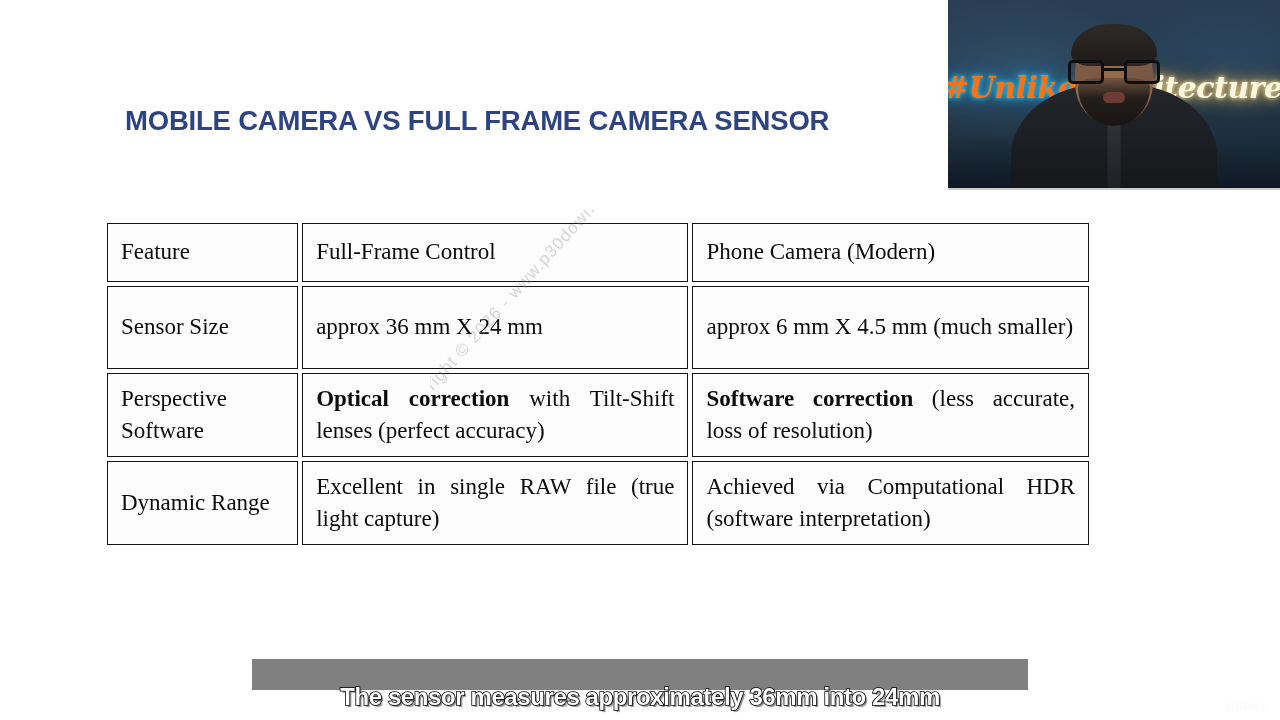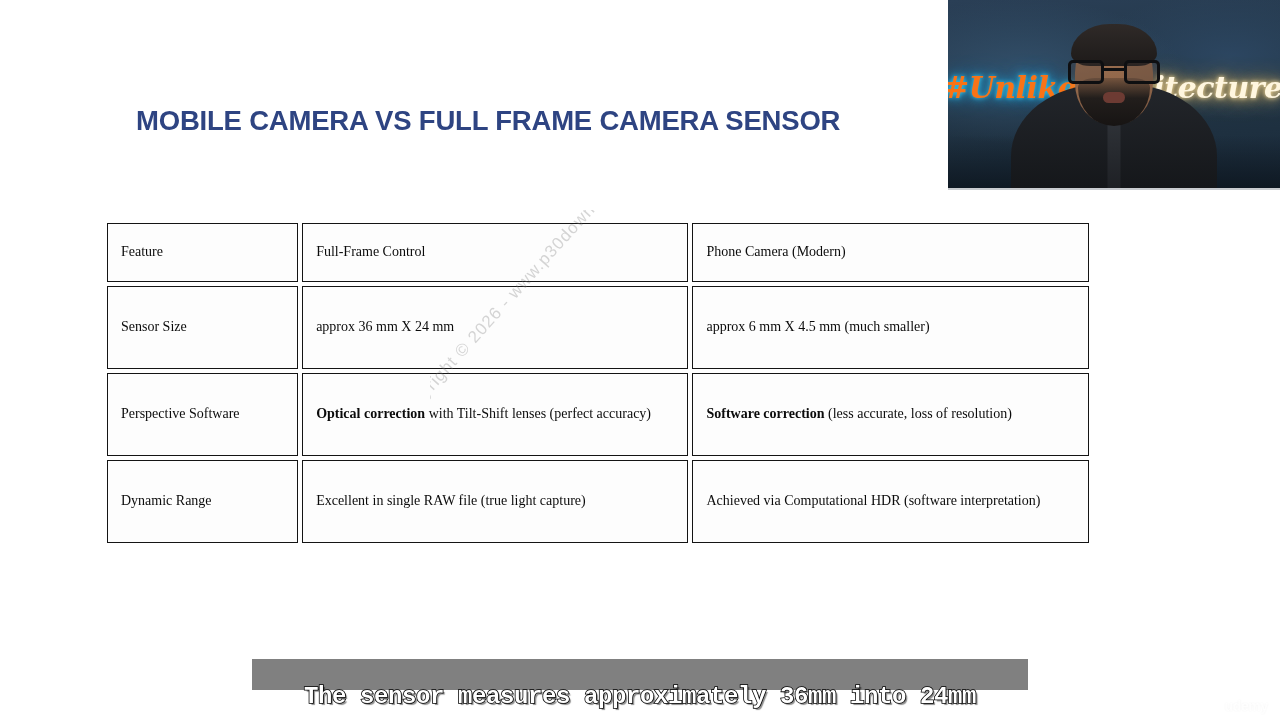--- a/index.html
+++ b/index.html
@@ -11,21 +11,21 @@
     width: 1280px;
     height: 720px;
     position: relative;
     overflow: hidden;
     font-family: "Liberation Serif", serif;
   }
 
   
   #slide-title {
     position: absolute;
-    left: 136px;
+    left: 125px;
     top: 105px;
     font-family: "Liberation Sans", sans-serif;
     font-weight: bold;
     font-size: 27.5px;
     letter-spacing: -0.2px;
     color: #2e4482;
     white-space: nowrap;
   }
 
   
@@ -37,21 +37,21 @@
     border-collapse: separate;
     border-spacing: 4px 4px;
     table-layout: fixed;
     margin: -4px;
   }
   #comparison-table td {
     border: 1.6px solid #141414;
     background: #fdfdfd;
     vertical-align: middle;
     color: #0b0b0b;
-    font-size: 14px;
+    font-size: 23px;
     line-height: 1.37;
     padding: 9px 13px 10px 13px;
   }
   .col-feature  { width: 188px; }
   .col-fullframe{ width: 380px; }
   .col-phone    { width: 390px; }
 
   .cell-head { height: 38px; }
   .cell-body { height: 62px; }
   .justify   { text-align: justify; text-align-last: left; }
@@ -248,21 +248,21 @@
     left: 252px;
     top: 659px;
     width: 776px;
     height: 31px;
     background: #808080;
     display: flex;
     align-items: center;
     justify-content: center;
   }
   #caption-text {
-    font-family: Liberation Mono, monospace;
+    font-family: Liberation Sans, sans-serif;
     font-weight: bold;
     font-size: 24px;
     letter-spacing: -0.4px;
     color: #ffffff;
     white-space: nowrap;
     -webkit-text-stroke: 1.6px #000000;
     paint-order: stroke fill;
     text-shadow: 2px 2px 1px rgba(0,0,0,0.45);
     margin-top: 44px;
   }

